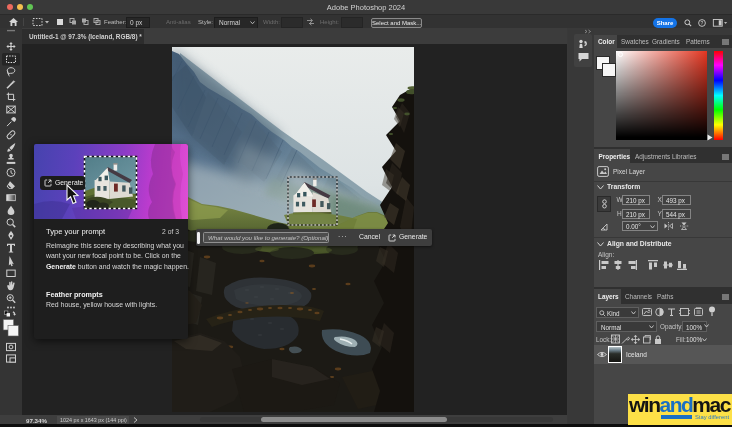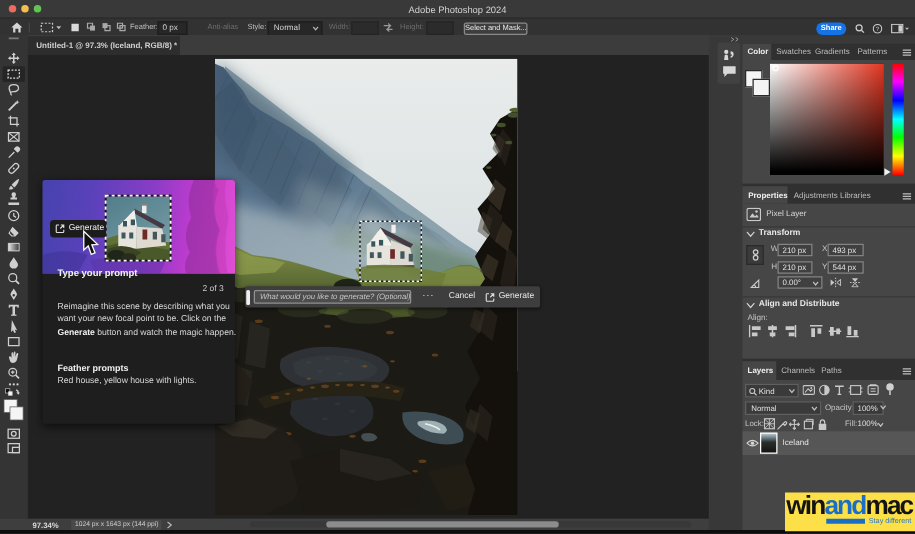--- a/index.html
+++ b/index.html
@@ -360,21 +360,21 @@
         <path d="M4.6 1 H7 V3.4 M7 1 L4.2 3.8" stroke="#e0e0e0" fill="none" stroke-width="0.9"></path>
       </svg>
       <div class="abs txt" style="left:15px;top:3.4px;font-size:6.8px;color:#efefef">Generate</div>
     </div>
 
     <svg class="abs" style="left:30px;top:40px" width="16" height="22" viewBox="0 0 16 22">
       <path d="M3 1 L3 16 L6.6 12.8 L9 19.5 L12 18.3 L9.5 11.8 L14 11.5 Z" fill="#111111" stroke="#f5f5f5" stroke-width="1.1"></path>
     </svg>
   </div>
 
-  <div class="abs txt" style="left:12px;top:70px;font-size:7.6px;font-weight:bold;color:#f2f2f2">Type your prompt</div>
+  <div class="abs txt" style="left:12px;top:83px;font-size:7.6px;font-weight:normal;color:#f2f2f2">Type your prompt</div>
   <div class="abs txt" style="right:9px;top:84px;font-size:6.8px;color:#cccccc">2 of 3</div>
   <div class="abs txt" style="left:12px;top:96.5px;font-size:6.9px;line-height:10.9px;color:#d8d8d8">Reimagine this scene by describing what you<br>want your new focal point to be. Click on the<br><b style="color:#f0f0f0">Generate</b> button and watch the magic happen.</div>
   <div class="abs txt" style="left:12px;top:146px;font-size:7.2px;font-weight:bold;color:#f0f0f0">Feather prompts</div>
   <div class="abs txt" style="left:12px;top:157px;font-size:6.9px;color:#d8d8d8">Red house, yellow house with lights.</div>
 </div>
 
 <div class="abs" style="left:0;top:28px;width:22px;height:387px;background:#343434">
 <svg class="abs" style="left:0;top:0" width="22" height="387" viewBox="0 0 22 387">
   <g stroke="#cfcfcf" fill="none" stroke-width="1">
     <path d="M7 2.6 h8" stroke="#7a7a7a" stroke-width="1.4"></path>

